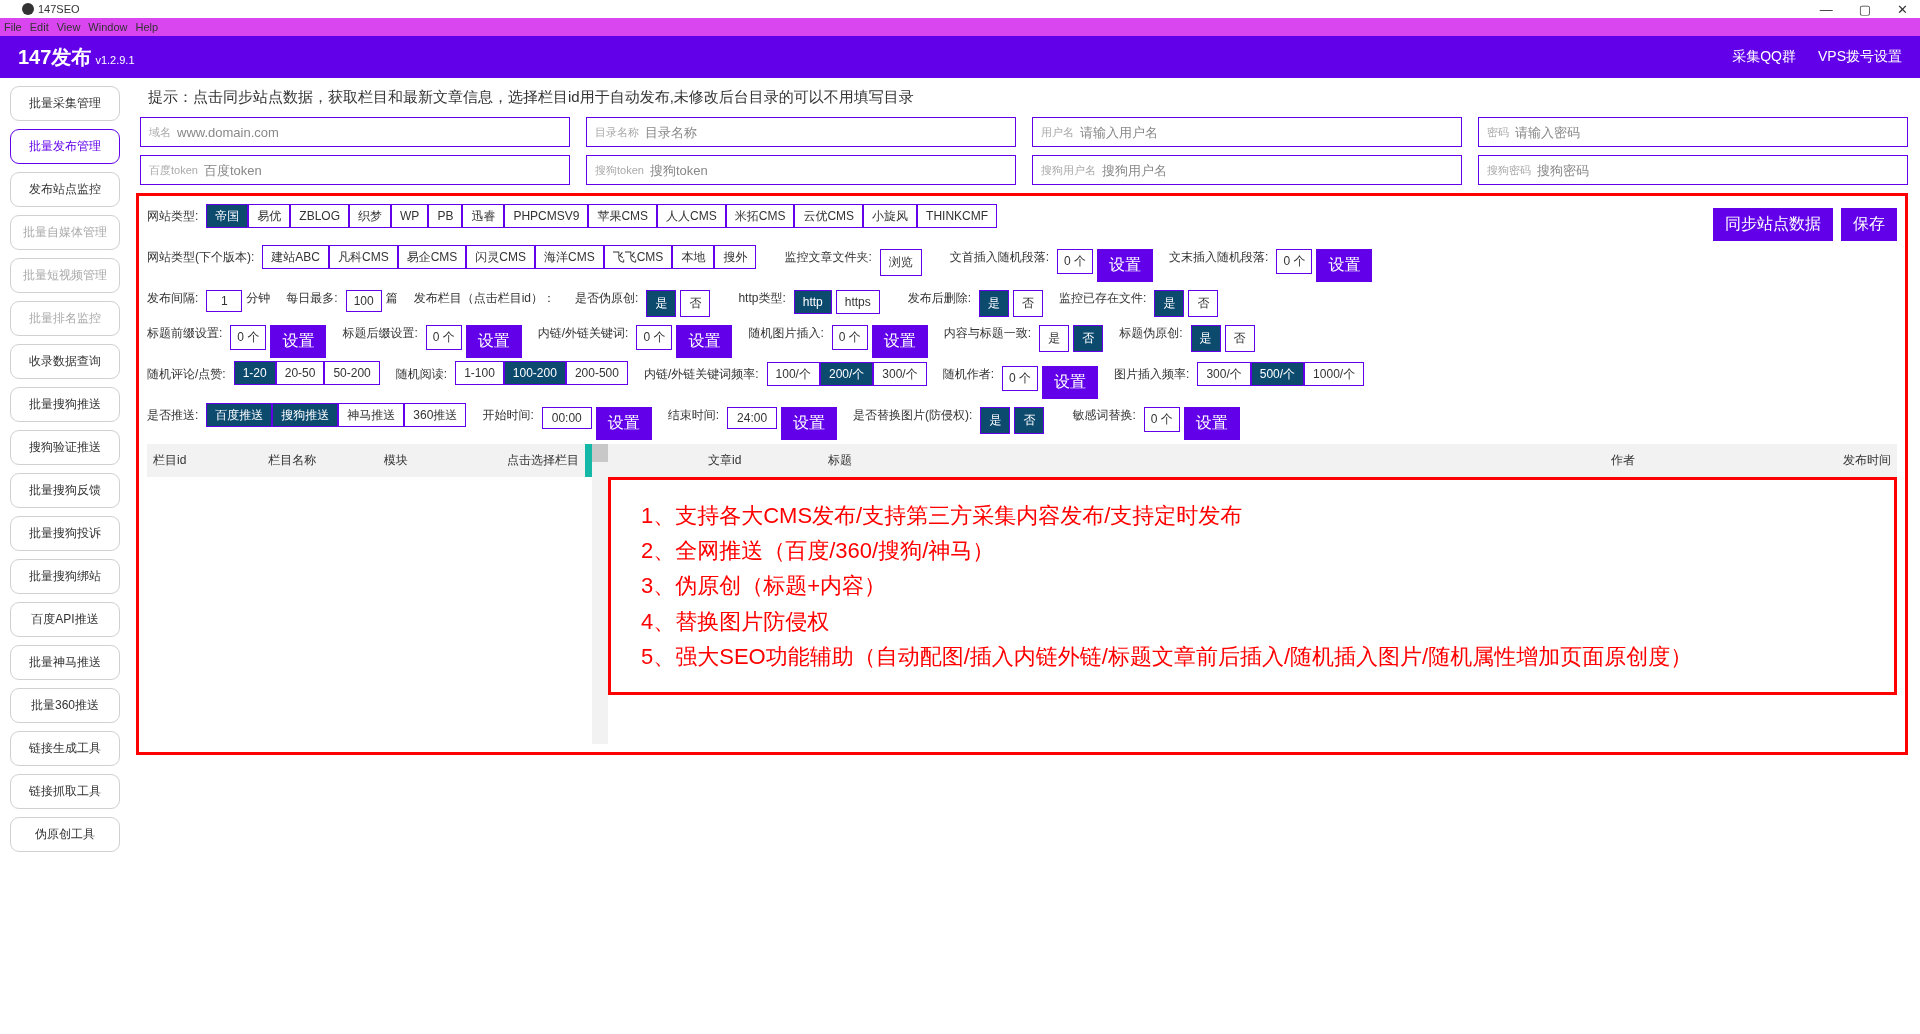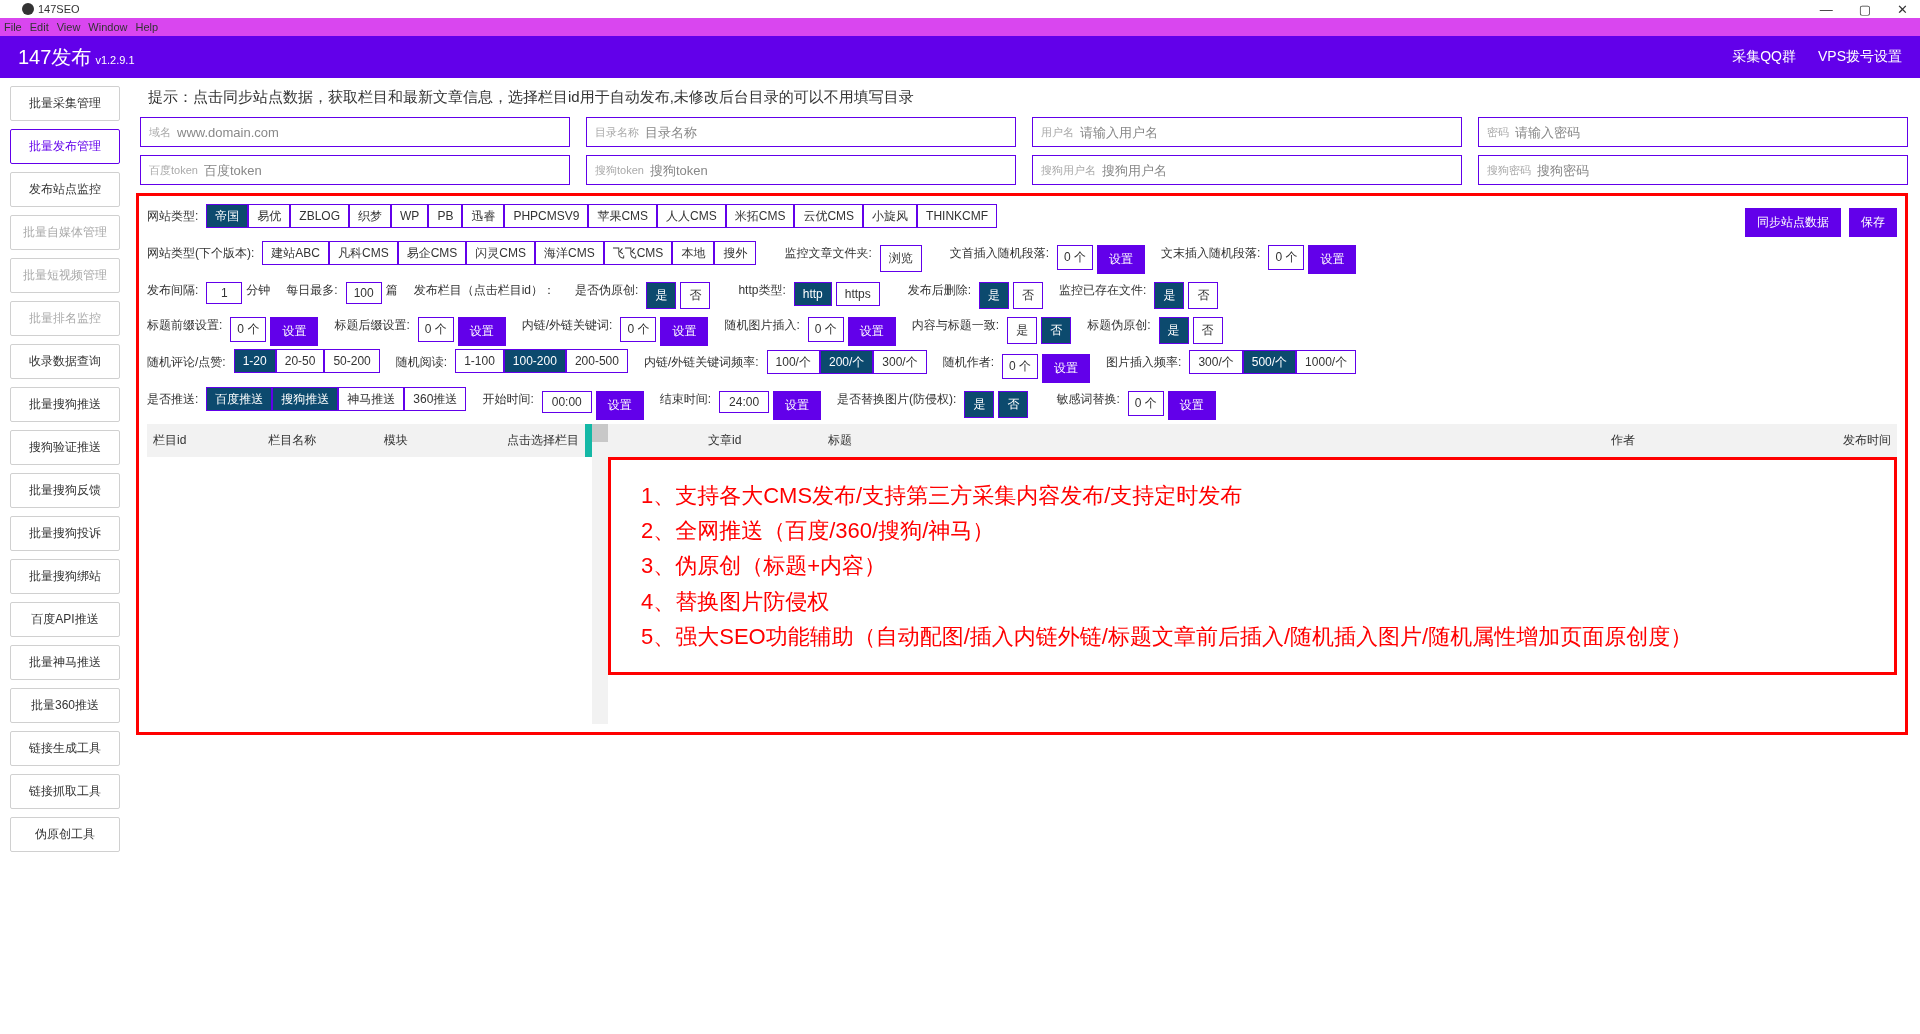--- a/index.html
+++ b/index.html
@@ -4,42 +4,42 @@
 <style>
 *{box-sizing:border-box;margin:0;padding:0;font-family:"Microsoft YaHei",Arial,sans-serif}
 body{background:#fff;font-size:12px;color:#333;overflow:hidden}
 .titlebar{height:18px;display:flex;align-items:center;padding:0 22px;font-size:11px;background:#fff}
 .titlebar-icon{width:12px;height:12px;border-radius:50%;background:#333;margin-right:4px}
 .win-controls{position:absolute;top:2px;right:6px;display:flex;gap:14px;font-size:13px}
 .win-controls span{cursor:pointer;padding:0 6px}
 .menubar{height:18px;display:flex;align-items:center;padding:0 4px;font-size:11px;gap:8px;background:#d946ef}
 .menubar span{cursor:pointer}
 .header{background:#6200EA;height:42px;display:flex;align-items:center;padding:0 18px;color:#fff}
-.header-title{font-size:20px;font-weight:400}
+.header-title{font-size:20px;font-weight:700}
 .header-ver{font-size:11px;margin-left:4px;margin-top:6px}
 .header-right{margin-left:auto;display:flex;gap:22px;font-size:14px}
 .header-right span{cursor:pointer}
 .layout{display:flex;height:calc(100vh - 78px)}
 .sidebar{width:130px;padding:8px 10px;display:flex;flex-direction:column;gap:8px}
-.side-btn{border:1px solid #d0d0d0;background:#fff;padding:8px 4px;text-align:center;font-size:12px;cursor:pointer;border-radius:2px}
+.side-btn{border:1px solid #d0d0d0;background:#fff;padding:8px 4px;text-align:center;font-size:12px;cursor:pointer;border-radius:9px}
 .side-btn.active{color:#6200EA;border-color:#6200EA}
 .side-btn.disabled{color:#aaa}
 .main{flex:1;padding:6px 12px 0 0;position:relative}
 .tip{font-size:15px;padding:4px 0 10px 18px}
 .input-row{display:flex;gap:16px;padding:0 0 8px 10px}
 .igroup{flex:1;border:1px solid #6200EA;display:flex;align-items:center;height:30px;padding:0 8px}
 .igroup .lbl{color:#aaa;font-size:11px;margin-right:6px;white-space:nowrap}
 .igroup input{border:none;outline:none;flex:1;font-size:13px;color:#333}
 .igroup input::placeholder{color:#888}
 .redbox{border:3px solid #ff0000;margin-left:6px;padding:8px 8px 8px 8px}
 .cfg-row{display:flex;align-items:flex-start;flex-wrap:wrap;gap:4px;padding:4px 0;font-size:12px}
 .cfg-lbl{margin-right:4px;white-space:nowrap}
 .tag{border:1px solid #6200EA;padding:4px 8px;cursor:pointer;background:#fff;white-space:nowrap;font-size:12px}
 .tag.on{background:#0c4a6e;color:#fff}
-.btn-purple{background:#6200EA;color:#fff;border:none;padding:6px 12px;cursor:pointer;font-size:12px}
+.btn-purple{background:#6200EA;color:#fff;border:none;padding:6px 12px;cursor:pointer;font-size:16px}
 .num-box{border:1px solid #6200EA;padding:3px 6px;min-width:36px;text-align:center;background:#fff;font-size:12px}
 .num-box.wide{min-width:50px}
 .top-actions{margin-left:auto;display:flex;gap:8px}
 .tbl-left{width:445px}
 .tbl-right{flex:1}
 .thead{background:#f2f2f2;display:flex;padding:8px 6px;font-size:12px;border-right:7px solid #14b8a6}
 .th{flex:1;text-align:left}
 .th.r{text-align:right}
 .scrollbar{width:16px;background:#f2f2f2;position:relative}
 .scroll-thumb{background:#c8c8c8;height:18px;width:100%;position:absolute;top:0}

